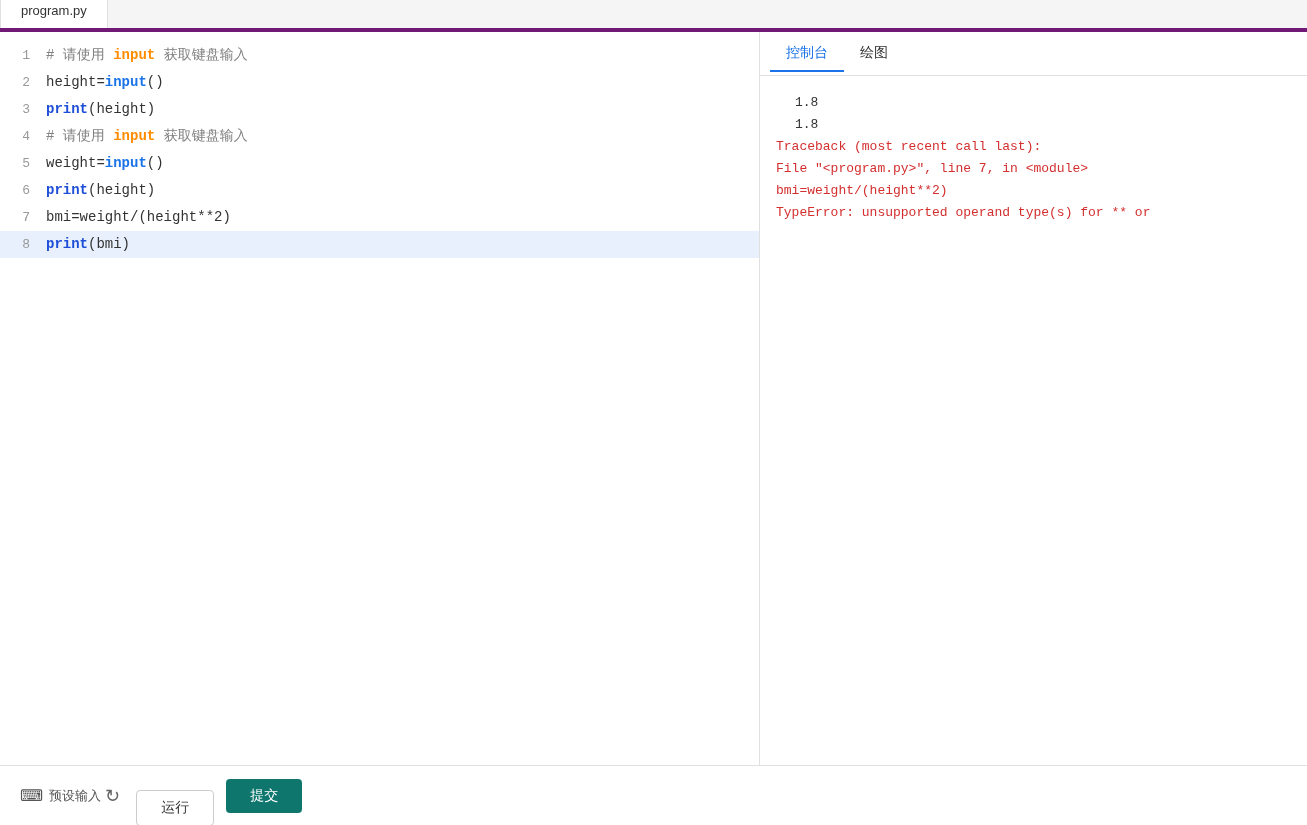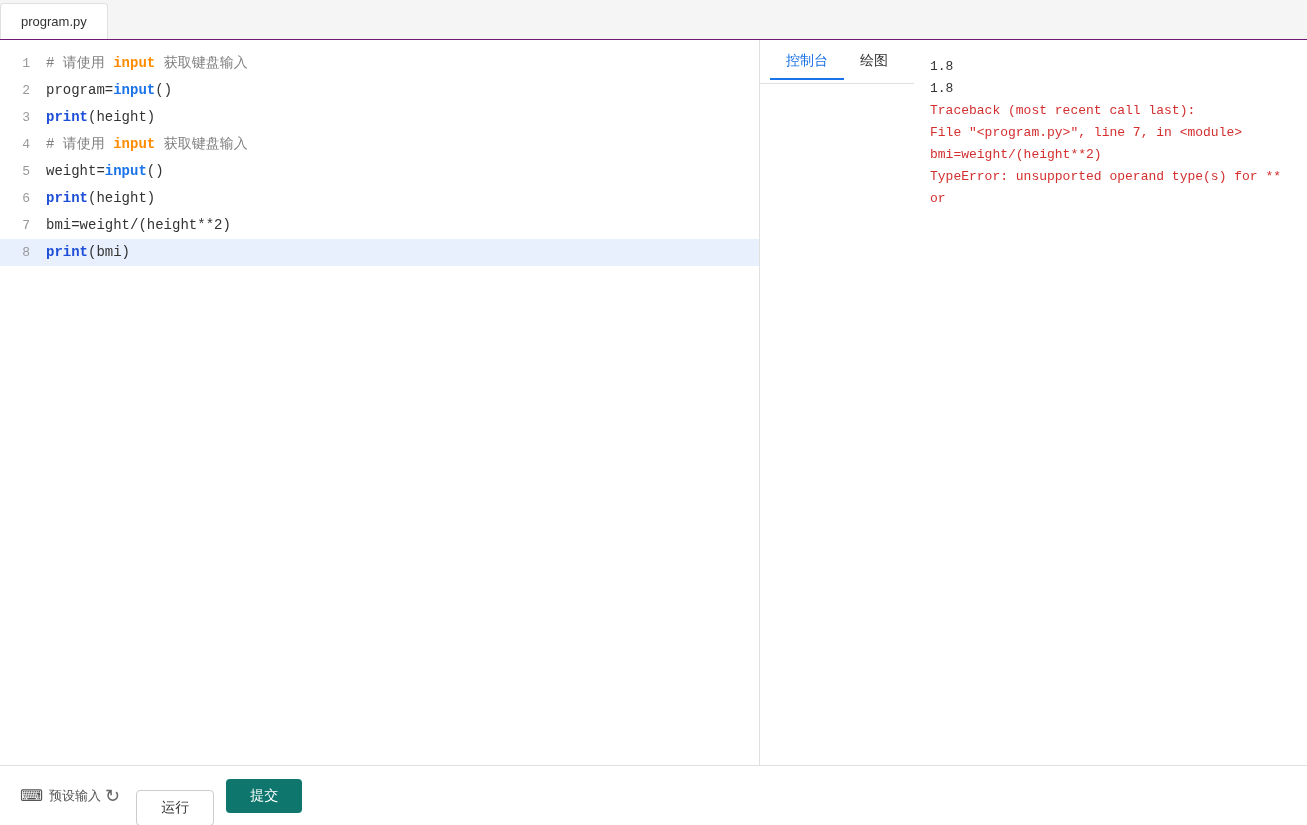--- a/index.html
+++ b/index.html
@@ -9,23 +9,23 @@
       width: 1307px;
       height: 825px;
       overflow: hidden;
       display: flex;
       flex-direction: column;
     }
 
     
     .tab-bar {
       display: flex;
-      border-bottom: 1px solid #701a75;
+      border-bottom: 4px solid #701a75;
       background: #f5f5f5;
-      height: 40px;
+      height: 32px;
       align-items: flex-end;
       flex-shrink: 0;
     }
     .tab {
       padding: 8px 20px;
       font-size: 13px;
       color: #333;
       background: #fff;
       border: 1px solid #e0e0e0;
       border-bottom: none;
@@ -91,21 +91,21 @@
     .kw-comment { color: #808080; }
     .kw-input { color: #1a73e8; font-weight: bold; }
     .kw-hint { color: #ff8c00; font-weight: bold; }
     .kw-print { color: #1d4ed8; font-weight: bold; }
     .kw-plain { color: #333; }
 
     
     .right-panel {
       flex: 1;
       display: flex;
-      flex-direction: row;
+      flex-direction: column;
       overflow: hidden;
     }
 
     .right-tabs {
       display: flex;
       border-bottom: 1px solid #e0e0e0;
       height: 44px;
       align-items: center;
       padding: 0 10px;
       flex-shrink: 0;
@@ -130,21 +130,21 @@
       font-family: 'Courier New', Courier, monospace;
       font-size: 13px;
       overflow: auto;
       background: #fff;
     }
 
     .console-line {
       line-height: 22px;
     }
 
-    .console-plain { color: #333; }
+    .console-plain { color: #333; margin-left: 19px; }
     .console-error { color: #d32f2f; }
 
     
     .bottom-toolbar {
       height: 60px;
       border-top: 1px solid #e0e0e0;
       display: flex;
       align-items: center;
       padding: 0 20px;
       background: #fff;
@@ -223,21 +223,21 @@
 
   <div class="editor-pane">
     <div class="code-area" id="code-area">
 
     <div class="code-line">
           <span class="line-number">1</span>
           <span class="code-content"><span class="kw-comment"># 请使用 </span><span class="kw-hint">input</span><span class="kw-comment"> 获取键盘输入</span></span>
         </div>
         <div class="code-line">
           <span class="line-number">2</span>
-          <span class="code-content"><span class="kw-plain">program=</span><span class="kw-input">input</span><span class="kw-plain">()</span></span>
+          <span class="code-content"><span class="kw-plain">height=</span><span class="kw-input">input</span><span class="kw-plain">()</span></span>
         </div>
         <div class="code-line">
           <span class="line-number">3</span>
           <span class="code-content"><span class="kw-print">print</span><span class="kw-plain">(height)</span></span>
         </div>
         <div class="code-line">
           <span class="line-number">4</span>
           <span class="code-content"><span class="kw-comment"># 请使用 </span><span class="kw-hint">input</span><span class="kw-comment"> 获取键盘输入</span></span>
         </div>
         <div class="code-line">

